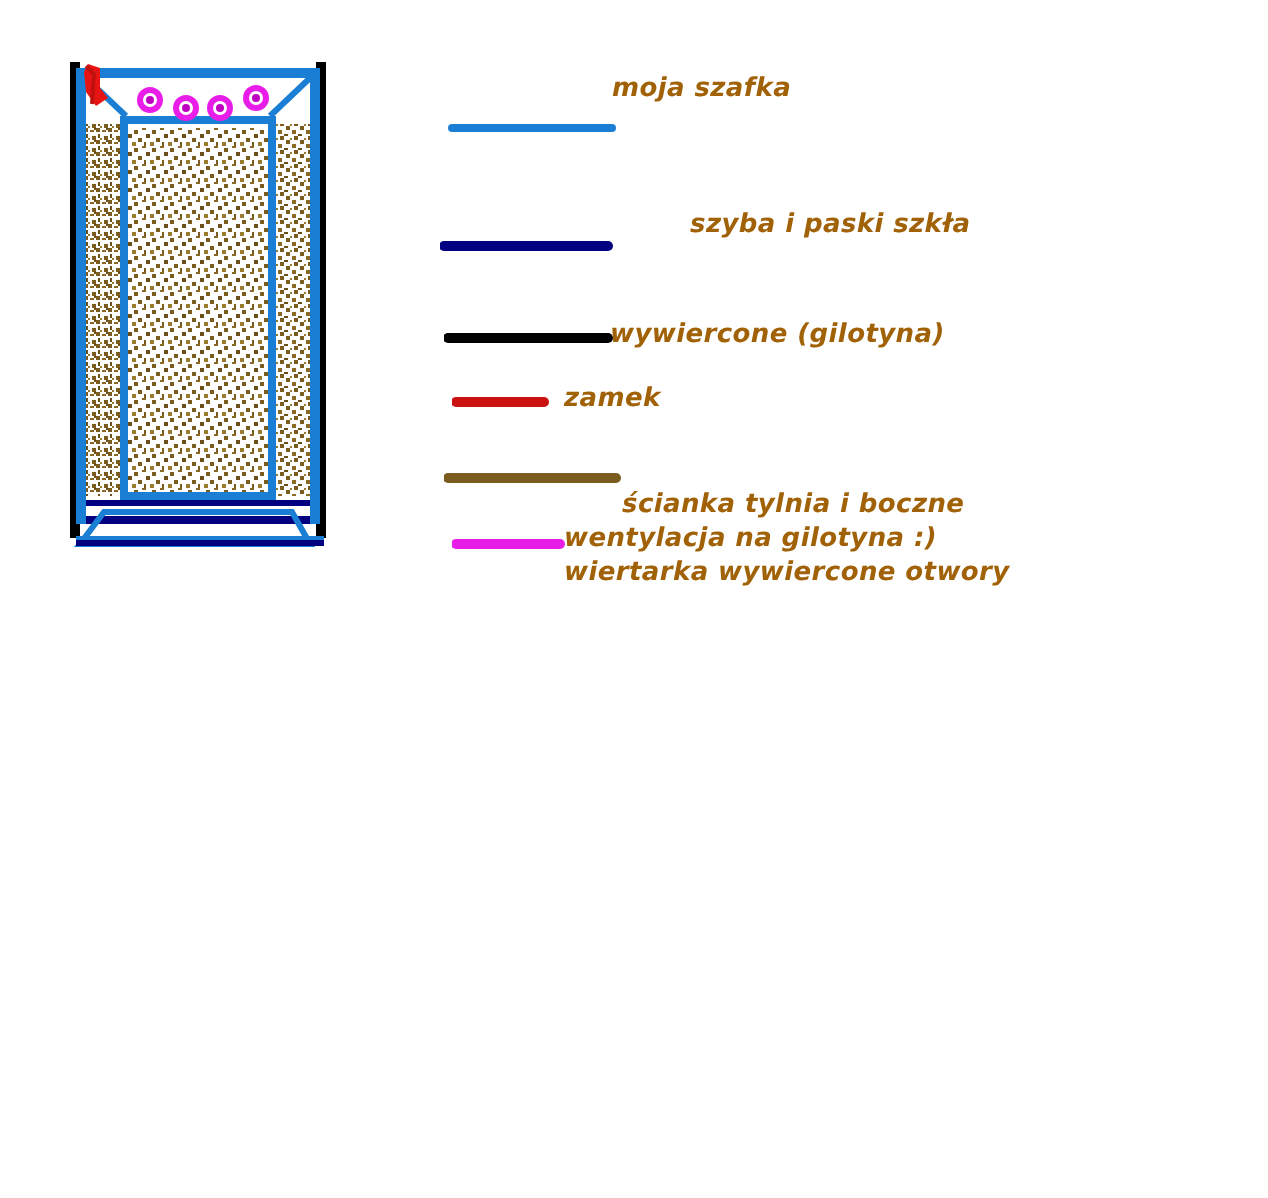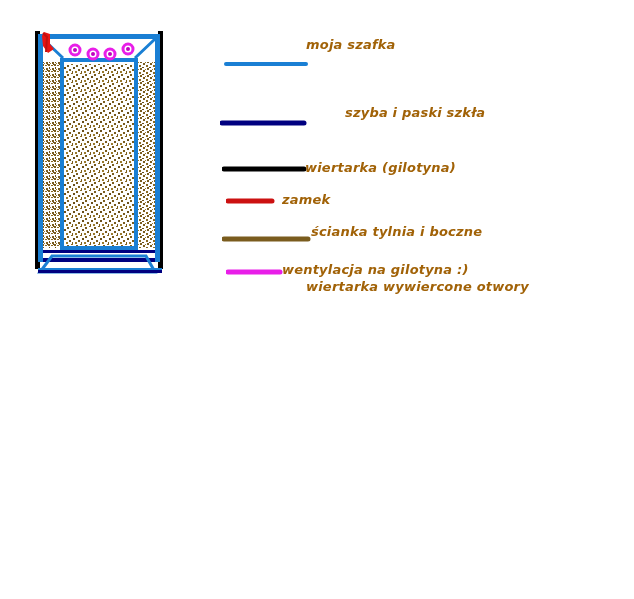--- a/index.html
+++ b/index.html
@@ -125,38 +125,38 @@
     <svg class="swatch-line" style="left:6px;top:88px;" width="88" height="9">
       <line x1="2" y1="5" x2="84" y2="5" stroke="#000080" stroke-width="5" stroke-linecap="round"></line>
     </svg>
     <div class="legend-label" style="left:92px;top:75px;margin-left:39px;">szyba i paski szkła</div>
   </div>
 
   <div class="legend-row">
     <svg class="swatch-line" style="left:8px;top:134px;" width="86" height="9">
       <line x1="2" y1="5" x2="82" y2="5" stroke="#000000" stroke-width="5" stroke-linecap="round"></line>
     </svg>
-    <div class="legend-label" style="left:91px;top:130px;">wiertarka (gilotyna)</div>
+    <div class="legend-label" style="left:91px;top:130px;">wywiercone (gilotyna)</div>
   </div>
 
   <div class="legend-row">
     <svg class="swatch-line" style="left:12px;top:166px;" width="50" height="9">
       <line x1="2" y1="5" x2="46" y2="5" stroke="#cc1111" stroke-width="5" stroke-linecap="round"></line>
     </svg>
     <div class="legend-label" style="left:68px;top:162px;text-align:right;">zamek</div>
   </div>
 
   <div class="legend-row">
     <svg class="swatch-line" style="left:8px;top:204px;" width="90" height="9">
       <line x1="2" y1="5" x2="86" y2="5" stroke="#7a5c1e" stroke-width="5" stroke-linecap="round"></line>
     </svg>
-    <div class="legend-label" style="left:97px;top:194px;">ścianka tylnia i boczne</div>
+    <div class="legend-label" style="left:97px;top:215px;">ścianka tylnia i boczne</div>
   </div>
 
   <div class="legend-row">
     <svg class="swatch-line" style="left:12px;top:237px;" width="58" height="9">
       <line x1="2" y1="5" x2="54" y2="5" stroke="#e81ee8" stroke-width="5" stroke-linecap="round"></line>
     </svg>
     <div class="legend-label" style="left:68px;top:232px;">wentylacja na gilotyna :)</div>
-    <div class="legend-label" style="left:68px;top:249px;margin-left:24px;">wiertarka wywiercone otwory</div>
+    <div class="legend-label" style="left:68px;top:249px;">wiertarka wywiercone otwory</div>
   </div>
 
 </div>
 
 </body></html>

